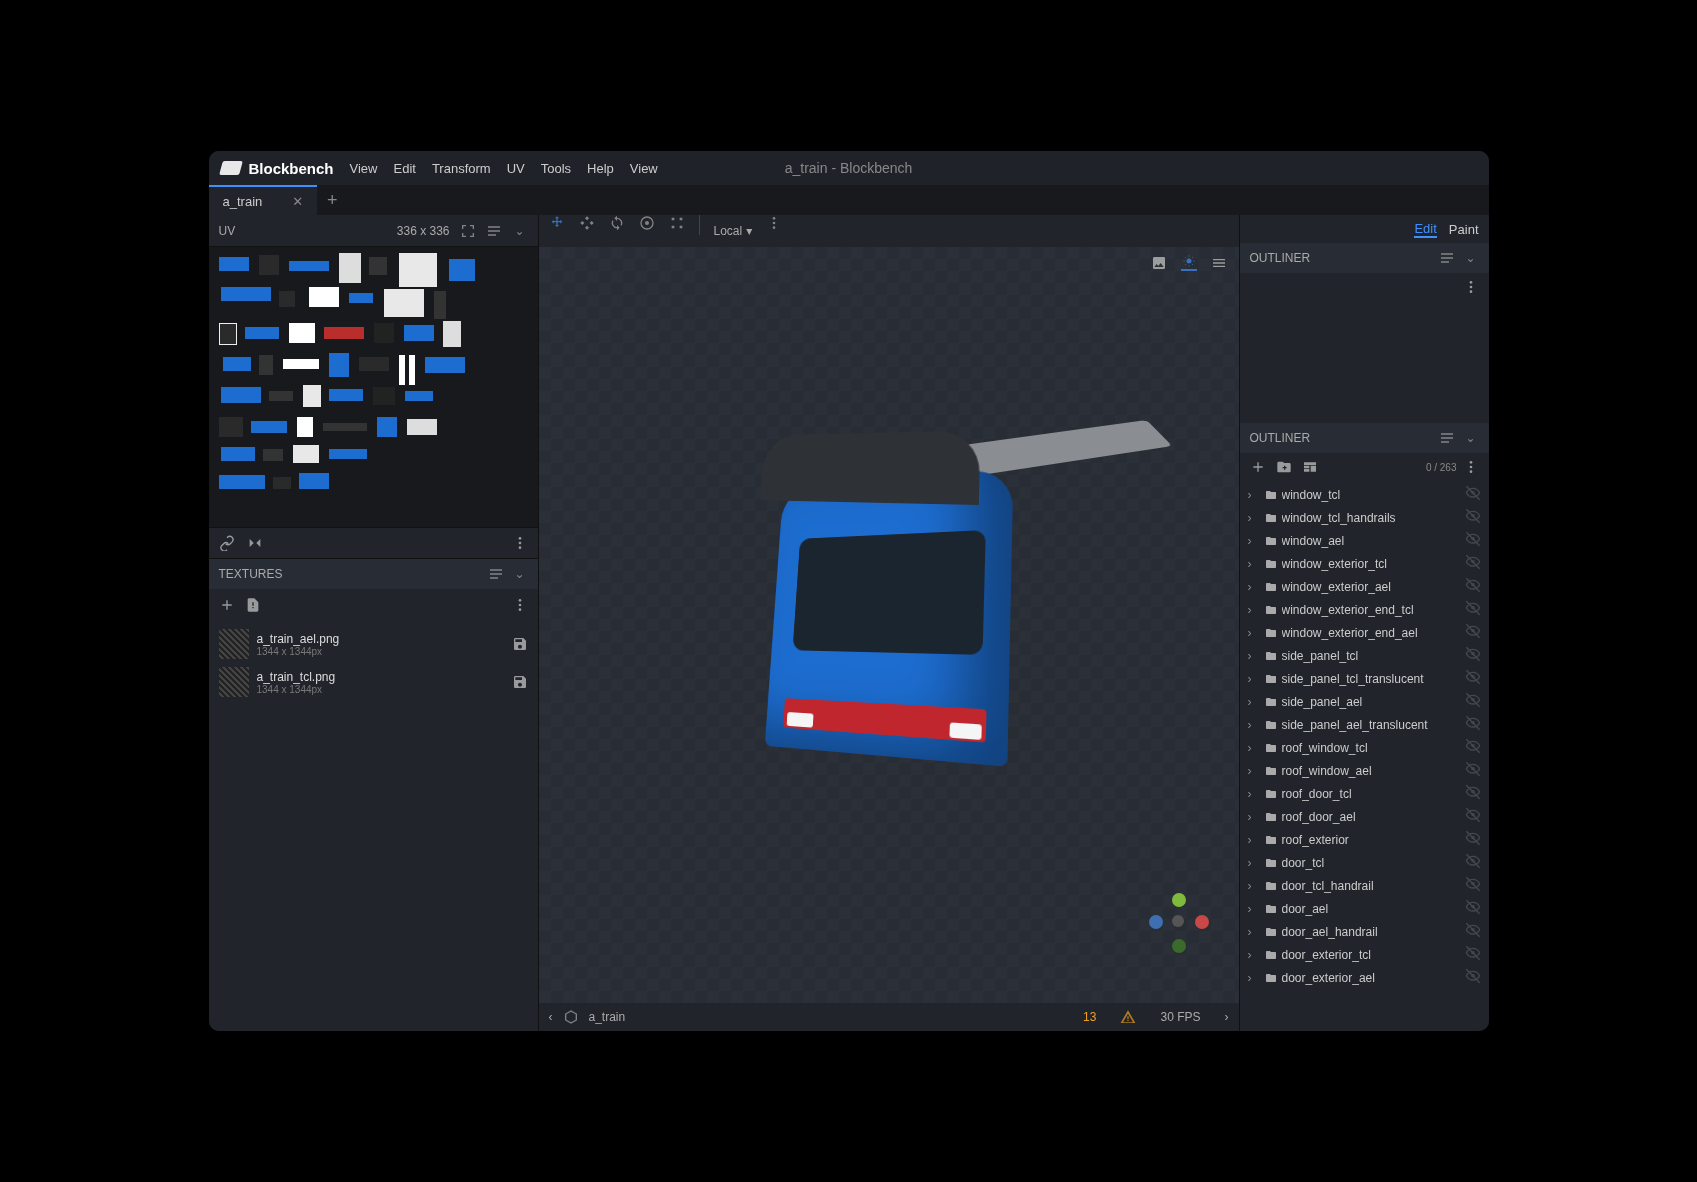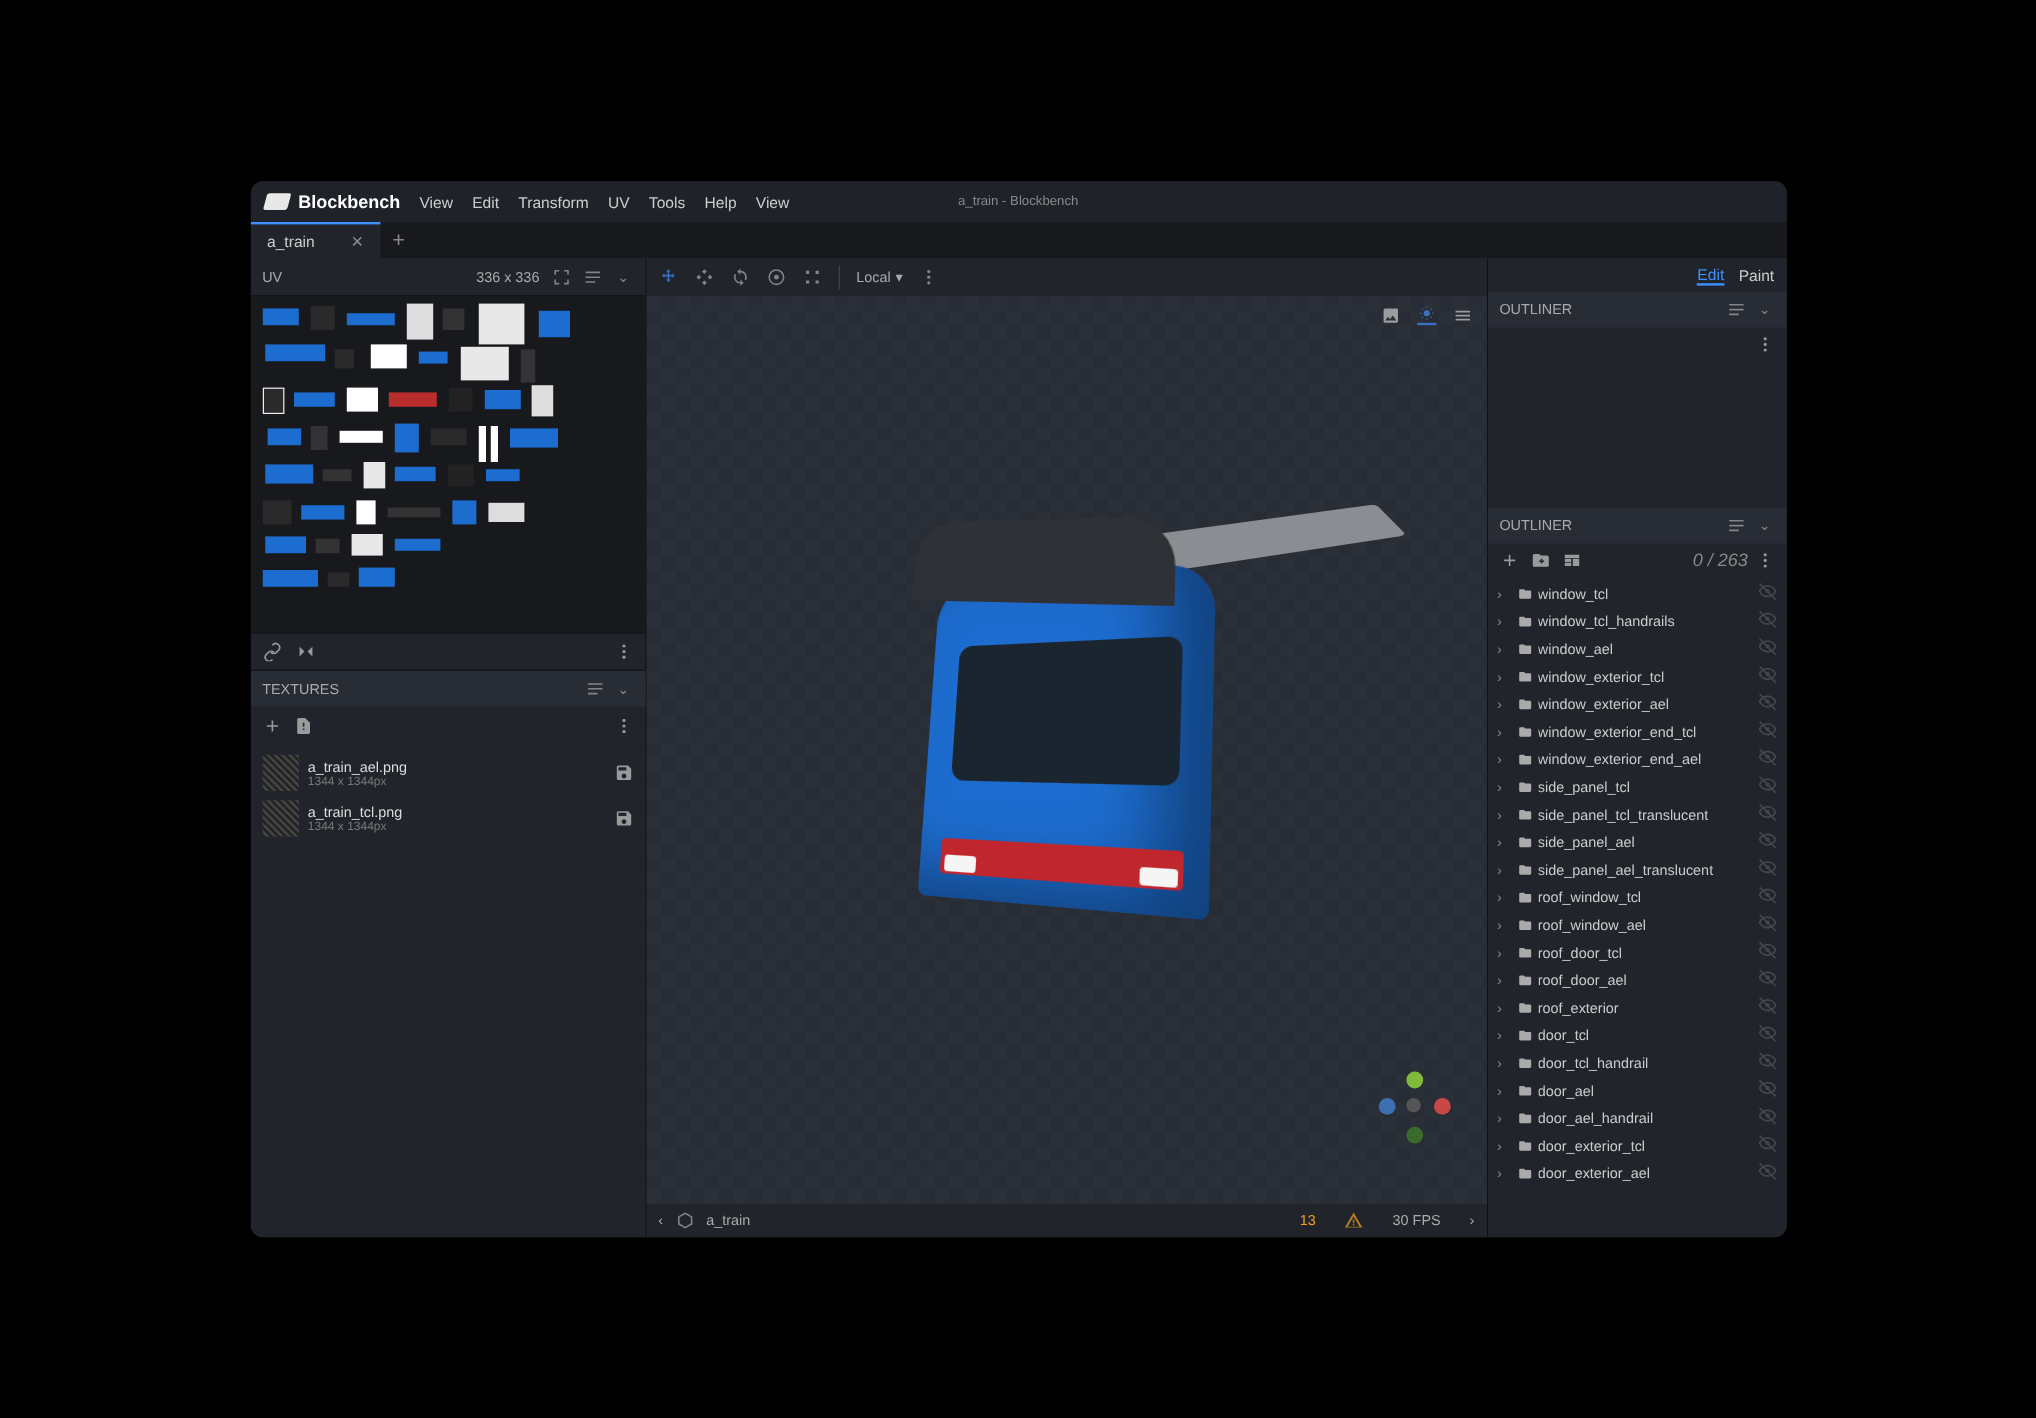--- a/index.html
+++ b/index.html
@@ -8,21 +8,21 @@
 .titlebar{height:32px;background:#1d1d1d;display:flex;align-items:center;padding:0 12px;position:relative;}
 .traffic{display:flex;gap:8px;}
 .dot{width:12px;height:12px;border-radius:50%;}
 .dot.r{background:#ff5f57;}.dot.y{background:#febc2e;}.dot.g{background:#28c840;}
 .title{position:absolute;left:50%;transform:translateX(-50%);font-size:12px;color:#ccc;}
 .title-right{margin-left:auto;display:flex;gap:16px;}
 .menubar{height:34px;background:#1f2329;display:flex;align-items:center;padding:0 12px;gap:16px;}
 .logo{display:flex;align-items:center;gap:8px;font-weight:600;font-size:15px;color:#fff;}
 .logo-icon{width:20px;height:14px;background:#e8e8e8;transform:skewX(-15deg);border-radius:2px;}
 .menu-item{font-size:13px;color:#ccc;cursor:pointer;}
-.subtitle{margin-left:auto;margin-right:auto;color:#888;font-size:11px;position:absolute;left:50%;transform:translateX(-50%);}
+.subtitle{margin-left:auto;margin-right:auto;color:#888;font-size:14px;position:absolute;left:50%;transform:translateX(-50%);}
 .tabbar{height:30px;background:#17191d;display:flex;align-items:center;}
 .tab{height:100%;padding:0 14px;display:flex;align-items:center;gap:30px;background:#21252b;font-size:13px;border-top:2px solid #3e90ff;}
 .tab-close{color:#888;cursor:pointer;}
 .tab-add{width:30px;height:100%;display:flex;align-items:center;justify-content:center;color:#888;font-size:18px;cursor:pointer;}
 .content{flex:1;display:flex;min-height:0;}
 .left{width:330px;background:#21252b;display:flex;flex-direction:column;border-right:1px solid #111;}
 .uv-header{height:32px;display:flex;align-items:center;justify-content:space-between;padding:0 10px;font-size:12px;color:#aaa;border-bottom:1px solid #111;}
 .uv-ctrl{display:flex;gap:10px;align-items:center;}
 .uv-canvas{height:280px;background:#17191d;position:relative;overflow:hidden;}
 .uv-rect{position:absolute;}
@@ -31,38 +31,38 @@
 .tex-btns{height:32px;display:flex;align-items:center;gap:10px;padding:0 10px;}
 .tex-list{flex:1;padding:4px 0;}
 .tex-item{display:flex;align-items:center;padding:4px 10px;gap:8px;}
 .tex-thumb{width:30px;height:30px;background:#333;background-image:linear-gradient(45deg,#222 25%,#444 25%,#444 50%,#222 50%,#222 75%,#444 75%);background-size:6px 6px;}
 .tex-info{flex:1;}
 .tex-name{font-size:12px;color:#ddd;}
 .tex-size{font-size:10px;color:#777;}
 .ico{width:16px;height:16px;cursor:pointer;opacity:.7;display:inline-flex;align-items:center;justify-content:center;}
 .ico svg{width:100%;height:100%;}
 .center{flex:1;display:flex;flex-direction:column;background:#2b2f37;position:relative;}
-.toolbar{height:32px;display:flex;align-items:center;padding:0 10px;gap:14px;background:#21252b;color:#aaa;}
+.toolbar{height:32px;display:flex;padding:0 10px;gap:14px;background:#21252b;color:#aaa;}
 .tool-sep{width:1px;height:20px;background:#444;}
 .tool-drop{display:flex;align-items:center;gap:4px;font-size:12px;}
 .viewport{flex:1;position:relative;background:#2b2f37;background-image:linear-gradient(45deg,#282c34 25%,transparent 25%,transparent 75%,#282c34 75%),linear-gradient(45deg,#282c34 25%,transparent 25%,transparent 75%,#282c34 75%);background-size:24px 24px;background-position:0 0,12px 12px;}
 .vp-icons{position:absolute;top:8px;right:12px;display:flex;gap:14px;}
 .gizmo{position:absolute;bottom:50px;right:30px;width:60px;height:60px;}
 .gizmo-c{position:absolute;width:14px;height:14px;border-radius:50%;}
 .status{height:28px;display:flex;align-items:center;padding:0 10px;gap:10px;background:#21252b;font-size:12px;color:#aaa;}
 .status-right{margin-left:auto;display:flex;gap:24px;align-items:center;}
 .warn{color:#f0a020;}
 .right{width:250px;background:#21252b;display:flex;flex-direction:column;border-left:1px solid #111;}
 .mode-tabs{height:28px;display:flex;align-items:center;justify-content:flex-end;padding:0 10px;gap:12px;font-size:13px;}
 .mode-tab{cursor:pointer;}
 .mode-tab.active{color:#3e90ff;border-bottom:2px solid #3e90ff;}
 .elem-body{flex:0 0 150px;}
 .outl-ctrl{height:28px;display:flex;align-items:center;justify-content:space-between;padding:0 10px;}
 .outl-btns{display:flex;gap:10px;}
-.outl-count{font-size:15px;color:#888;font-style:italic;}
+.outl-count{font-size:10px;color:#888;}
 .tree{flex:1;overflow-y:auto;padding:2px 0;}
 .tree-item{display:flex;align-items:center;padding:2px 8px;gap:4px;font-size:12px;color:#ccc;cursor:pointer;}
 .chev{width:12px;color:#888;}
 .fold{width:14px;height:12px;}
 .fold svg{width:100%;height:100%;}
 .tree-name{flex:1;white-space:nowrap;overflow:hidden;text-overflow:ellipsis;}
 .eye{width:16px;opacity:.35;}
 .eye svg{width:100%;height:100%;}
 svg{fill:currentColor;}
 

